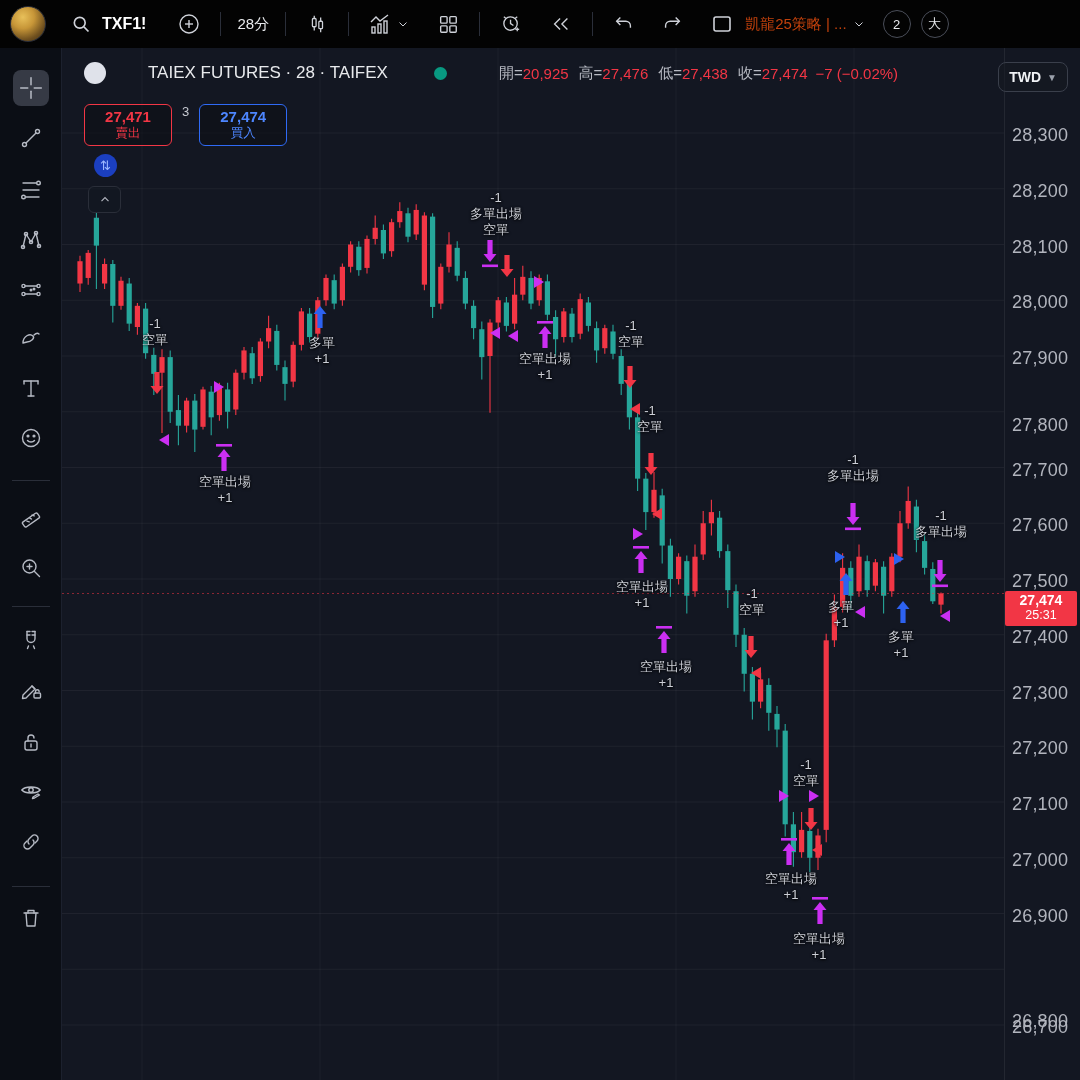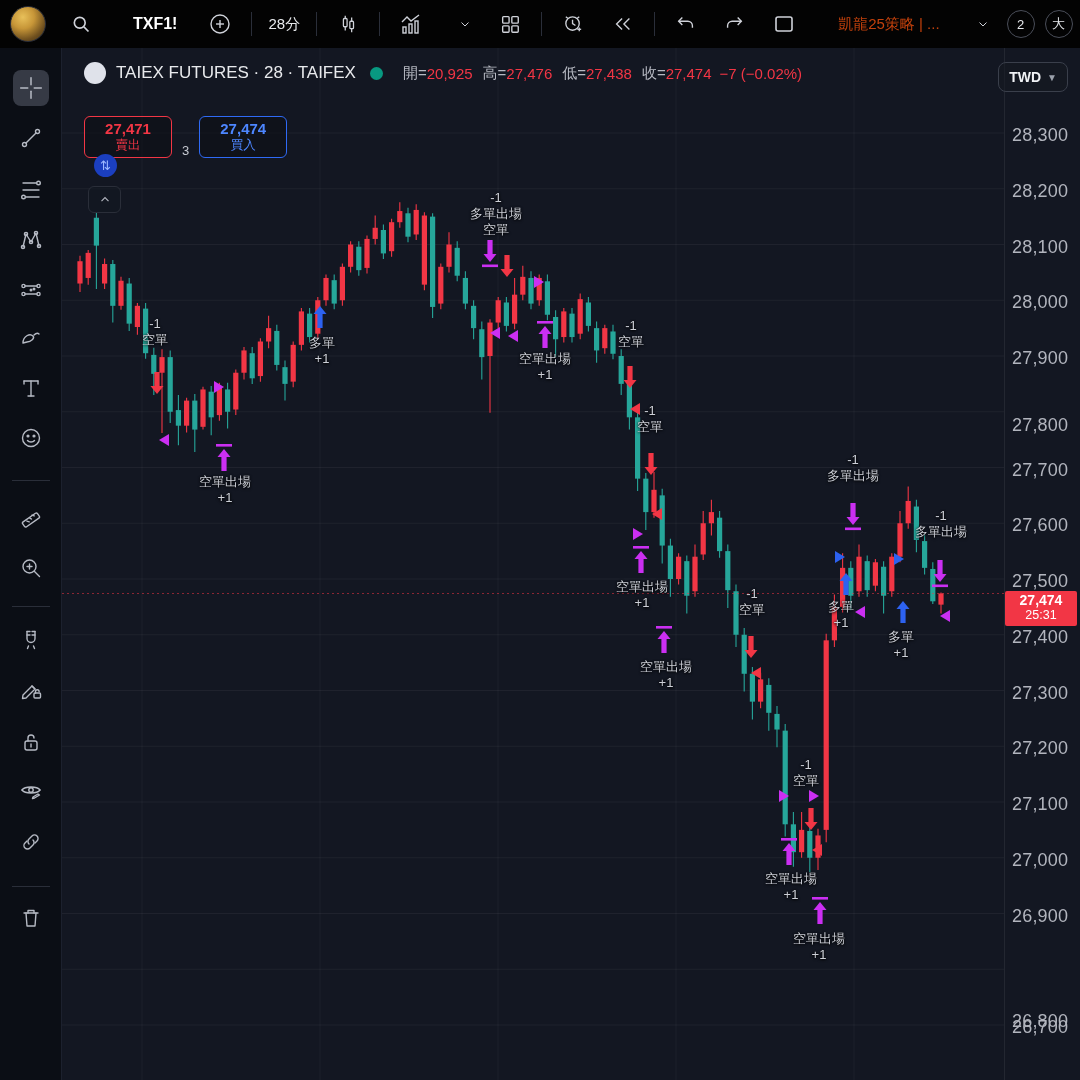--- a/index.html
+++ b/index.html
@@ -3,21 +3,21 @@
 <meta charset="utf-8">
 <style>
   * { box-sizing: border-box; margin: 0; padding: 0; }
   html,body { width:1080px; height:1080px; overflow:hidden; background:#131722;
     font-family:"Liberation Sans","DejaVu Sans",sans-serif; }
   #app { position:relative; width:1080px; height:1080px; }
 
   
   .topbar { position:absolute; left:0; top:0; width:1080px; height:48px; background:#030303;
     display:flex; align-items:center; z-index:30; }
-  .tb-item { display:flex; align-items:center; color:#d1d4dc;gap:31px; }
+  .tb-item { display:flex; align-items:center; color:#d1d4dc; }
   .tb-btn { cursor:pointer; border-radius:6px; padding:4px 6px; }
   .avatar { width:36px; height:36px; border-radius:50%; margin:0 14px 0 10px;
     background:radial-gradient(circle at 35% 30%, #e8c05a 0%, #c79638 35%, #6e4f1e 70%, #3a2c12 100%);
     border:1px solid #2a2e39; }
   .symbol-txt { font-weight:bold; font-size:16px; color:#fff; margin-left:6px; }
   .tb-sep { width:1px; height:24px; background:#2a2e39; margin:0 10px; }
   .interval { font-size:15px; color:#e8eaed; }
   .tb-ic { width:30px; height:30px; display:flex; align-items:center; justify-content:center; }
   .tb-ic svg { stroke:#cfd2d9; }
   .layout-title { font-size:15px; color:#c2410c; margin:0 4px 0 8px; white-space:nowrap; }
@@ -38,34 +38,34 @@
   .chart { position:absolute; left:62px; top:48px; width:1018px; height:1032px; background:#131722; }
   #plot { position:absolute; left:-62px; top:-48px; width:1080px; height:1080px; }
   .axis-line { position:absolute; left:942px; top:0; width:1px; height:1032px; background:rgba(255,255,255,0.07); }
   .axis-label { position:absolute; left:950px; font-size:18px; color:#b2b5be; letter-spacing:0.2px; }
   .price-tag { position:absolute; left:943px; width:72px; background:#f23645; color:#fff;
     text-align:center; border-radius:2px; padding:2px 0 3px; line-height:15px; z-index:6; }
   .price-tag .p { font-size:14px; font-weight:bold; }
   .price-tag .t { font-size:12.5px; }
 
   
-  .hrow1 { position:absolute; left:22px; top:14px; display:flex; align-items:center; z-index:10; }
+  .hrow1 { position:absolute; left:22px; top:14px; display:flex; align-items:center; z-index:10;gap:32px; }
   .tv-dot { width:22px; height:22px; border-radius:50%; background:#dfe2ea; margin-right:10px; }
   .h-title { color:#e8eaed; font-size:17px; white-space:nowrap; }
   .status-dot { width:13px; height:13px; border-radius:50%; background:#089981; margin:0 10px 0 14px; }
   .ohlc { display:flex; align-items:center; font-size:15px; white-space:nowrap; }
   .ohlc .k { color:#b7bac3; margin-left:10px; }
   .ohlc .v { color:#f23645; }
   .ohlc .chg { color:#f23645; margin-left:8px; }
   .currency-btn { position:absolute; right:12px; top:14px; height:30px; padding:0 10px;
     border:1px solid #3a3f4b; border-radius:8px; background:#15192290; color:#f0f2f5;
     font-size:14px; font-weight:bold; display:flex; align-items:center; gap:6px; z-index:12; cursor:pointer; }
   .currency-btn .chev { font-size:10px; color:#9aa0ab; }
 
-  .hrow2 { position:absolute; left:22px; top:68px; display:flex; align-items:flex-end; z-index:10; }
+  .hrow2 { position:absolute; left:22px; top:56px; display:flex; align-items:flex-start; z-index:10; }
   .trade-btn { width:88px; height:42px; border-radius:6px; display:flex; flex-direction:column;
     align-items:center; justify-content:center; line-height:17px; cursor:pointer; background:rgba(12,14,20,0.55); }
   .sell { border:1.5px solid #f23645; color:#f23645; }
   .buy  { border:1.5px solid #2f6af5; color:#4d86ff; }
   .trade-btn .pr { font-size:15px; font-weight:bold; }
   .trade-btn .lb { font-size:12.5px; }
   .spread { color:#c6c9d1; font-size:13px; margin:0 10px; }
 
   .hrow3 { position:absolute; left:22px; top:106px; display:flex; align-items:center; z-index:10; }
   .strat-txt { color:#d6d9e0; font-size:15px; white-space:nowrap; }

